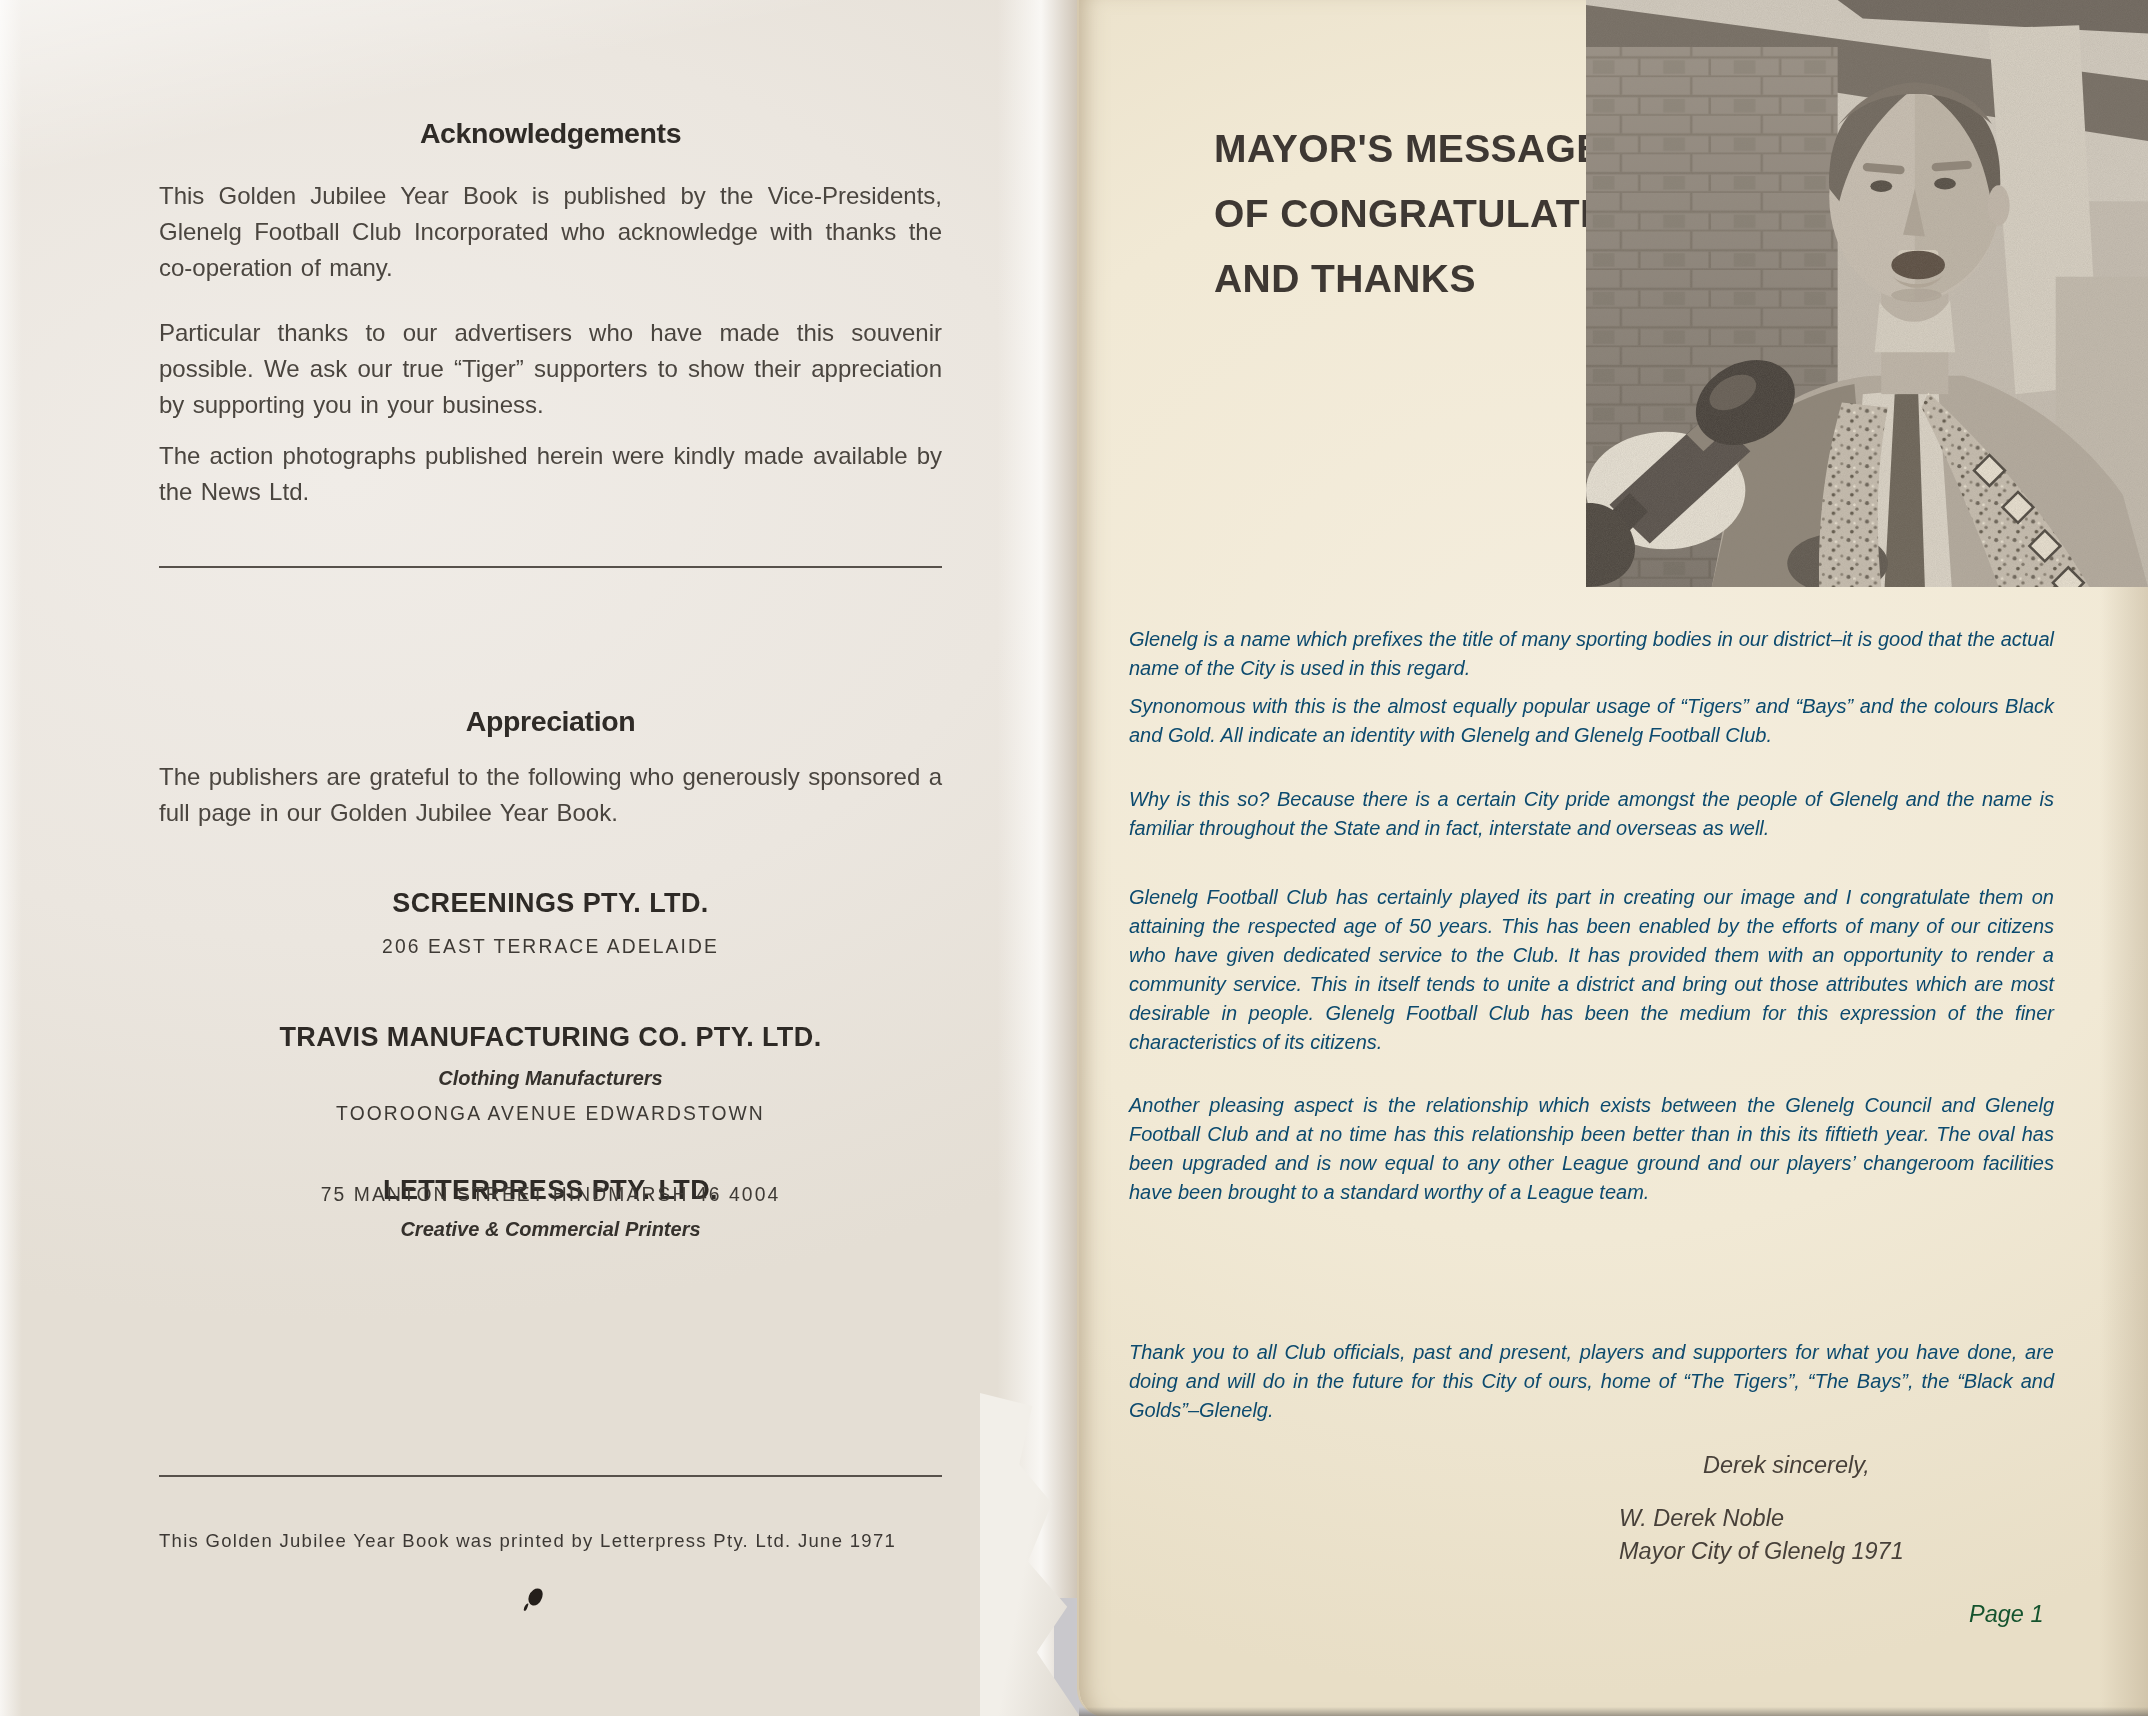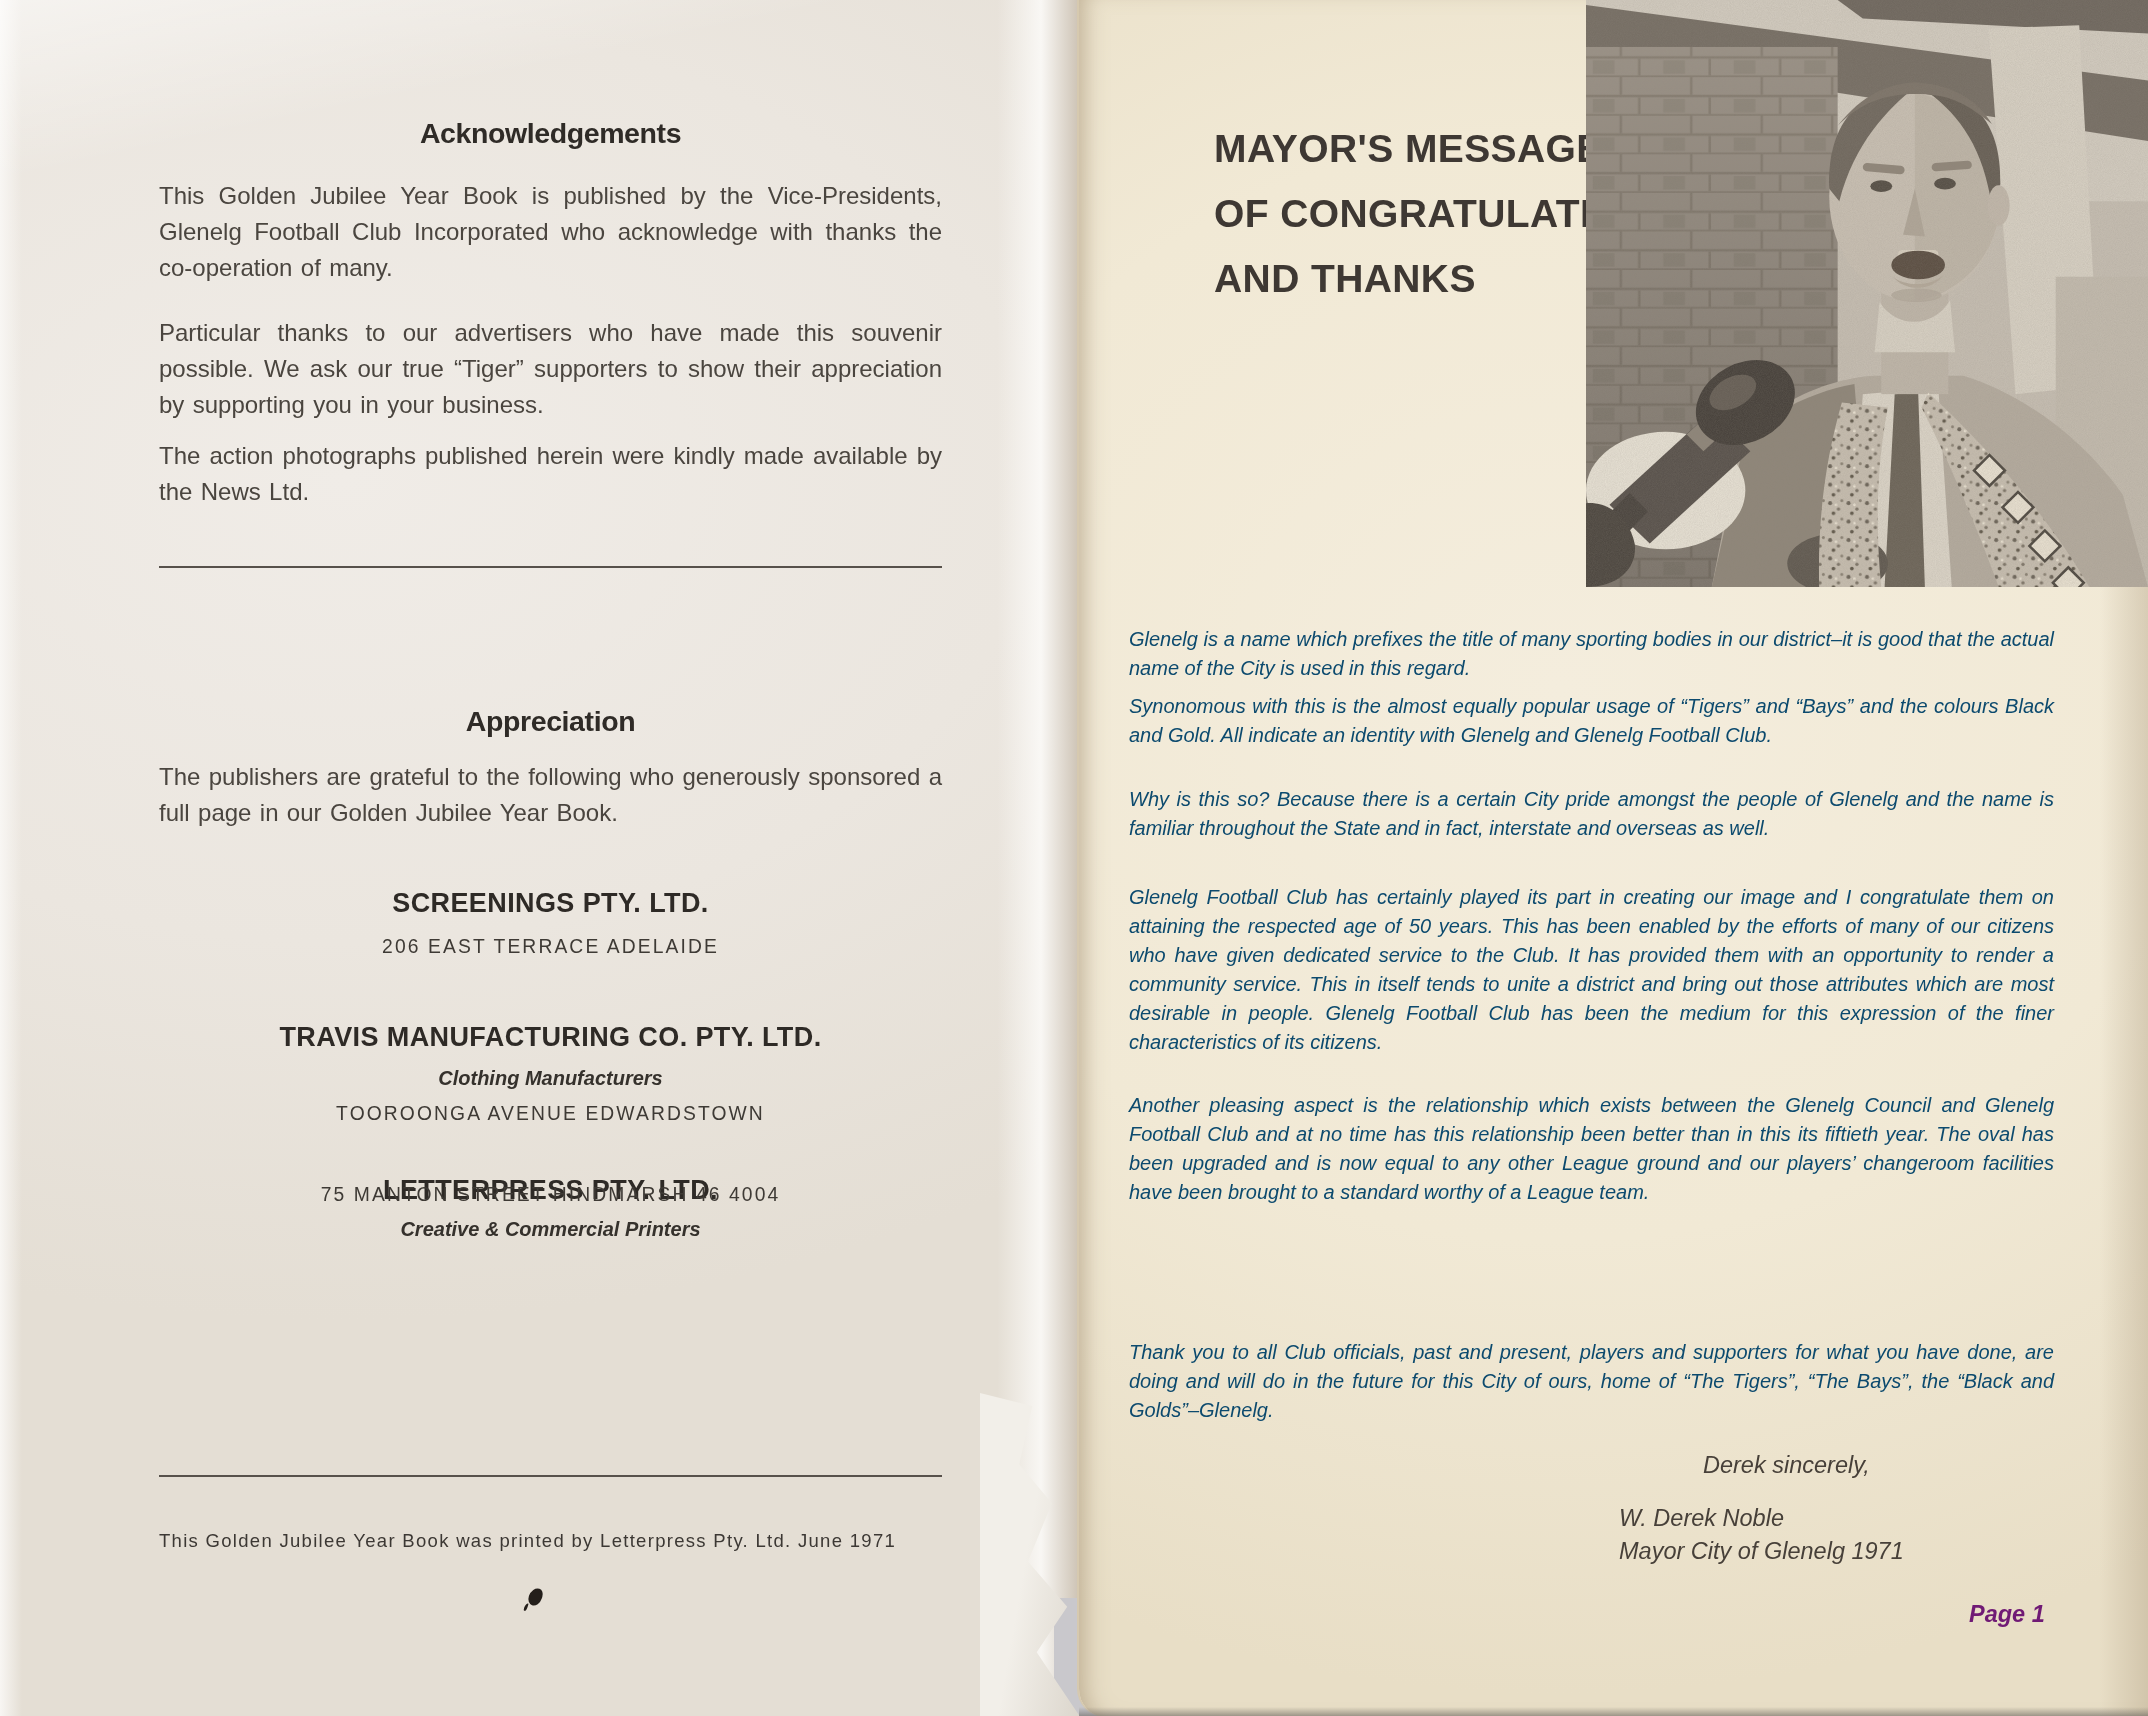--- a/index.html
+++ b/index.html
@@ -44,21 +44,21 @@
     background:linear-gradient(to left, rgba(172,155,126,.38), rgba(172,155,126,0));}
   .page-right::after{content:"";position:absolute;left:0;right:0;bottom:0;height:10px;
     background:linear-gradient(to bottom, rgba(110,104,98,0), rgba(96,92,88,.6));}
 
   .rp-title{position:absolute;left:1214px;top:116px;width:470px;font-weight:bold;
     font-size:39px;line-height:65px;letter-spacing:0.4px;color:#3e3833;}
   .rp-p{position:absolute;left:1129px;width:925px;font-style:italic;font-size:20px;
     line-height:29px;text-align:justify;color:#0c4a6e;}
   .rp-closing{position:absolute;left:1703px;top:1452px;font-style:italic;font-size:23.5px;color:#474039;}
   .rp-sig{position:absolute;left:1619px;top:1502px;font-style:italic;font-size:23.5px;line-height:33px;color:#474039;}
-  .rp-pageno{position:absolute;left:1969px;top:1601px;font-style:italic;font-weight:bold;font-size:23.5px;color:#701a75;}
+  .rp-pageno{position:absolute;left:1969px;top:1601px;font-style:italic;font-weight:normal;font-size:23.5px;color:#14532d;}
 
   .photo{position:absolute;left:1586px;top:0;width:562px;height:587px;}
   .photo svg{display:block;width:100%;height:100%;}
 </style>
 </head>
 <body>
 
 <div class="spread">
 
   <div class="page-left">

